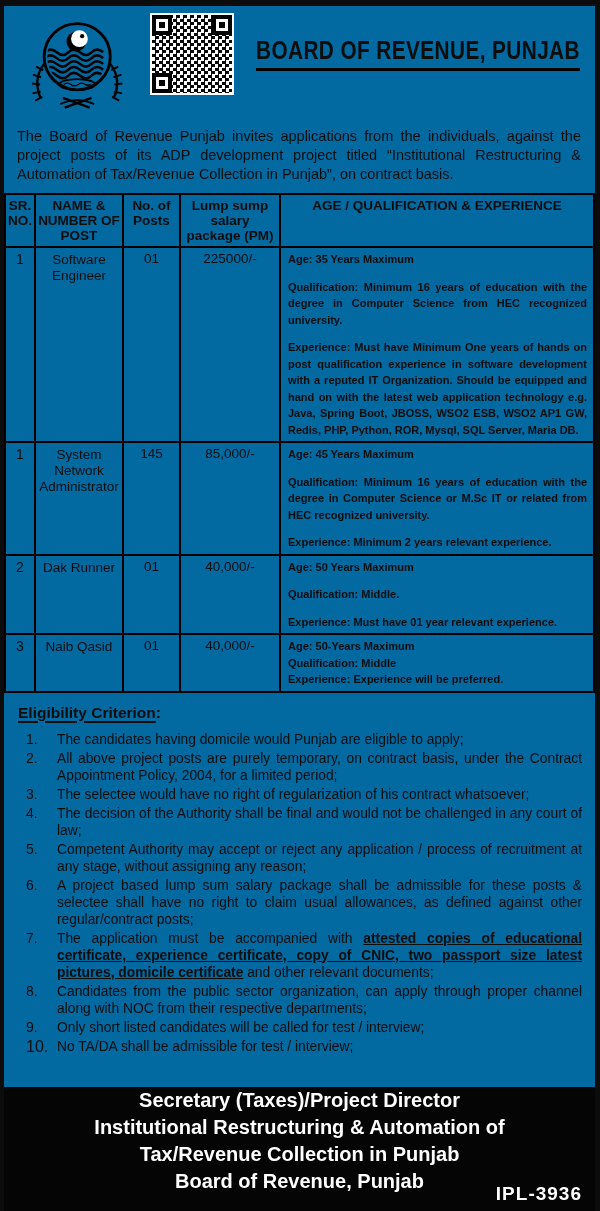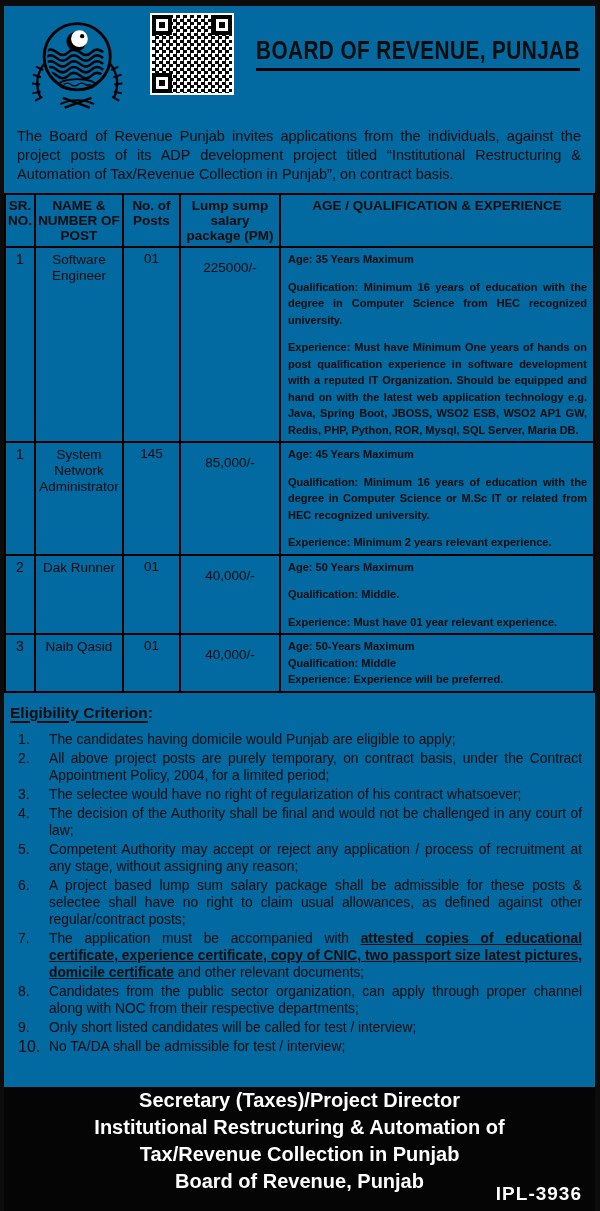--- a/index.html
+++ b/index.html
@@ -26,28 +26,28 @@
   
   .intro{margin:8px 14px 9px 13px;font-size:14.5px;line-height:19px;text-align:justify;flex:0 0 auto;}
   
   table{border-collapse:collapse;width:100%;table-layout:fixed;flex:0 0 auto;}
   th,td{border:2px solid #000;vertical-align:top;}
   th{font-size:13.5px;line-height:15px;font-weight:bold;text-align:center;padding:3px 1px;}
   .w-sr{width:30px}.w-post{width:88px}.w-num{width:57px}.w-sal{width:100px}
   .c-sr{text-align:center;font-size:14px;padding-top:3px;}
   .c-post{text-align:center;font-size:13.5px;line-height:16px;padding-top:4px;}
   .c-num{text-align:center;font-size:13.5px;padding-top:3px;margin-left:30px;}
-  .c-sal{text-align:center;font-size:13.5px;padding-top:12px;}
+  .c-sal{text-align:center;font-size:13.5px;padding-top:3px;}
   .c-det{font-size:11px;line-height:16.5px;text-align:justify;padding:3px 6px 3px 7px;font-weight:bold;}
   .c-det p{margin:0 0 11px 0;}
   .c-det p:last-child{margin-bottom:0;}
   tr.tight .c-det p{margin:0;}
   .r1{height:186px}.r2{height:98px}.r3{height:66px}.r4{height:48px}
   
-  .elig{padding:9px 13px 0 3px;flex:1 1 auto;overflow:hidden;}
+  .elig{padding:9px 13px 0 11px;flex:1 1 auto;overflow:hidden;}
   .elig-h{font-size:15.5px;font-weight:bold;margin:2px 0 9px 3px;}
   .elig-h .u{text-decoration:underline;text-decoration-thickness:2px;text-underline-offset:3px;}
   .item{display:flex;margin-bottom:2px;}
   .item .num{flex:0 0 42px;box-sizing:border-box;padding-left:11px;font-size:14px;}
   .item .num.big{font-size:16px;}
   .item .body{flex:1;font-size:13.8px;line-height:17px;text-align:justify;}
   .bu{font-weight:bold;text-decoration:underline;}
   
   .footer{flex:0 0 124px;margin-top:auto;background:#050505;color:#fff;text-align:center;
           font-weight:bold;font-size:20px;line-height:27px;position:relative;box-sizing:border-box;}

